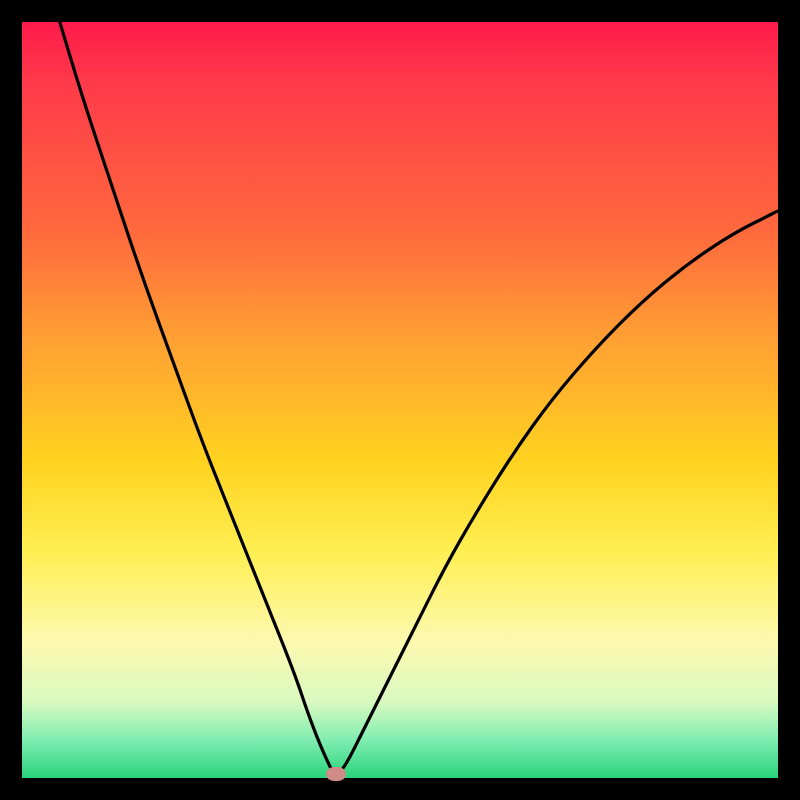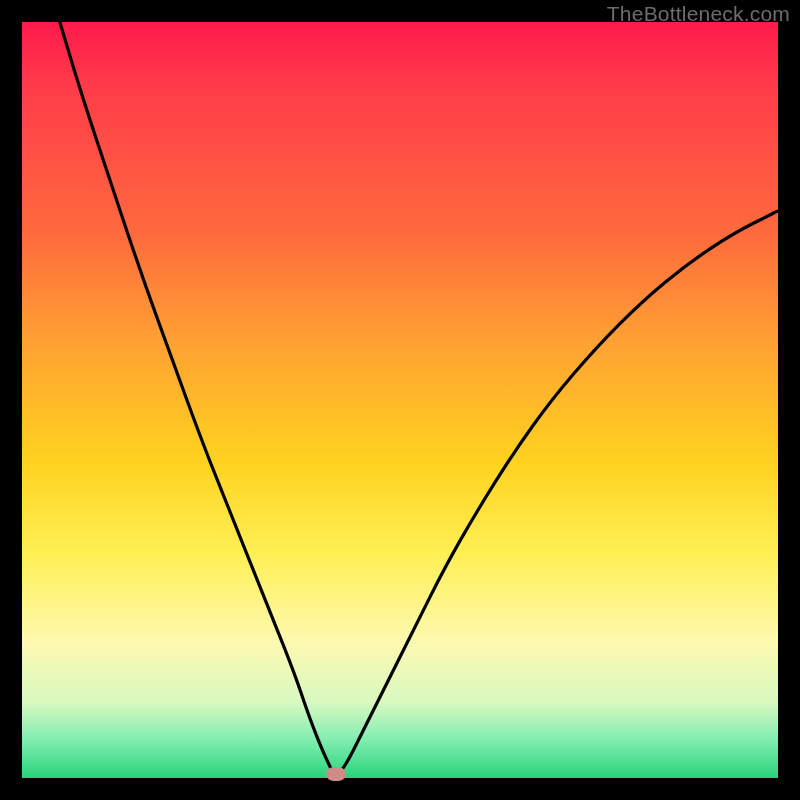--- a/index.html
+++ b/index.html
@@ -71,14 +71,13 @@
   <div class="plot-area">
 
     <svg class="curve" viewBox="0 0 756 756" preserveAspectRatio="none">
       <path id="curve-path" d="M 37.8 0.0 Q 37.8 0.0 49.1 37.8 Q 60.5 75.6 75.6 121.0 Q 90.7 166.3 105.8 211.7 Q 121.0 257.0 136.1 298.6 Q 151.2 340.2 166.3 381.8 Q 181.4 423.4 196.6 461.2 Q 211.7 499.0 226.8 536.8 Q 241.9 574.6 257.0 612.4 Q 272.2 650.2 279.7 672.8 Q 287.3 695.5 294.8 714.4 Q 302.4 733.3 308.1 744.7 Q 313.7 756.0 319.4 748.4 Q 325.1 740.9 332.6 725.8 Q 340.2 710.6 351.5 688.0 Q 362.9 665.3 378.0 635.0 Q 393.1 604.8 408.2 574.6 Q 423.4 544.3 438.5 517.9 Q 453.6 491.4 472.5 461.2 Q 491.4 430.9 510.3 404.5 Q 529.2 378.0 551.9 351.5 Q 574.6 325.1 597.2 302.4 Q 619.9 279.7 642.6 260.8 Q 665.3 241.9 688.0 226.8 Q 710.6 211.7 733.3 200.3 T 756.0 189.0" fill="none" stroke="#000" stroke-width="3.2" stroke-linecap="round" stroke-linejoin="round"></path>
     </svg>
 
     <div id="min-marker" class="marker" style="left: 313.74px; top: 752px;"></div>
 
   </div>
 
-  <div class="watermark">TheBottleneck.com</div>
 </div>
 
 </body></html>

